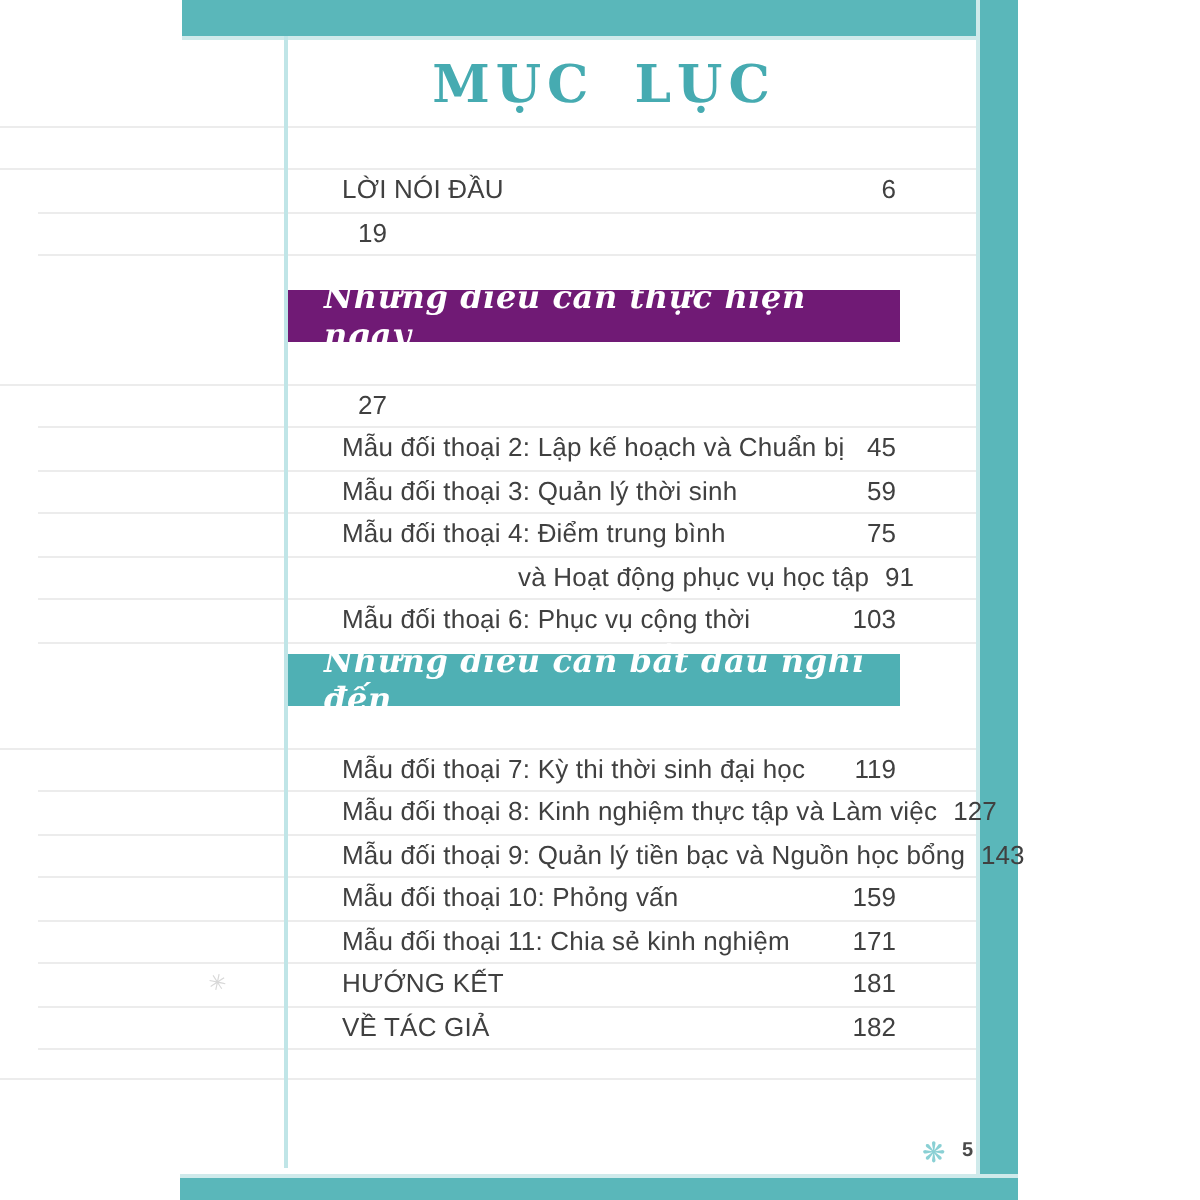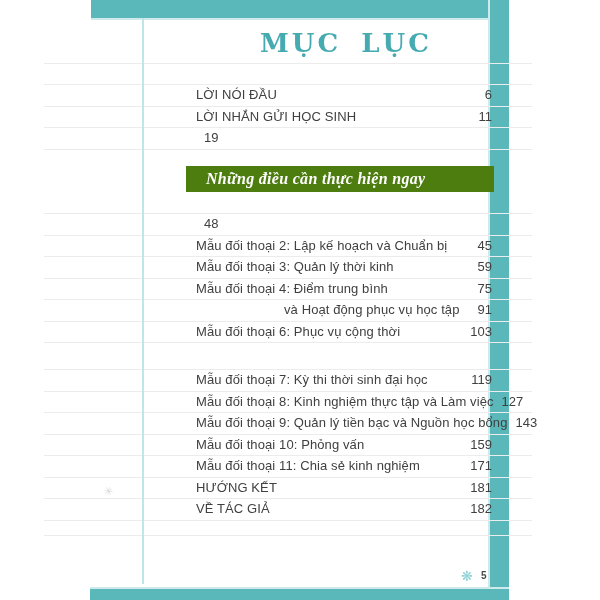--- a/index.html
+++ b/index.html
@@ -8,34 +8,34 @@
 
   
   .frame-top{position:absolute;left:91px;top:0;width:418px;height:18px;
              border-bottom:2px solid #cfeaeb;box-sizing:content-box;}
   .frame-right{position:absolute;left:488px;top:0;width:21px;height:600px;
                border-left:2px solid #cfeaeb;box-sizing:border-box;}
   .frame-bottom{position:absolute;left:90px;top:587px;width:419px;height:13px;
                 border-top:2px solid #cfeaeb;box-sizing:border-box;}
 
   
-  .page-body{position:absolute;left:0;top:18px;width:488px;z-index:1;padding-left:44px;}
+  .page-body{position:absolute;left:0;top:18px;width:488px;z-index:1;}
   .title-band{height:45.5px;border-bottom:1px solid #ececec;box-sizing:border-box;
               padding-left:116px;text-align:center;overflow:visible;position:relative;}
   .toc-title{font-family:"DejaVu Serif", serif;font-weight:bold;font-size:26px;
              line-height:50px;letter-spacing:3px;word-spacing:8px;}
   .blank-row{height:21.5px;border-bottom:1px solid #ececec;box-sizing:border-box;}
   .blank-row2{height:22px;border-bottom:1px solid #ececec;box-sizing:border-box;}
   .tail-row{height:15px;border-bottom:1px solid #ececec;box-sizing:border-box;}
   .gap-sm{height:16.5px;}
   .gap-xs{height:5px;}
 
   .row{height:21.5px;border-bottom:1px solid #ececec;box-sizing:border-box;
        display:flex;align-items:center;justify-content:space-between;
-       padding-left:152px;padding-right:40px;font-size:13px;line-height:14px;}
+       padding-left:152px;padding-right:40px;font-size:13px;line-height:14px;margin-left:19px;}
   .row.indent{padding-left:240px;}
   .entry-label{white-space:nowrap;letter-spacing:0.1px;}
   .entry-page{margin-left:8px;}
 
   .banner{width:308px;height:26px;margin-left:142px;box-sizing:border-box;
           display:flex;align-items:center;padding-left:20px;position:relative;z-index:3;
           font-family:"DejaVu Serif", serif;font-style:italic;font-weight:bold;
           font-size:16px;color:#ffffff;letter-spacing:0.3px;}
 
   
@@ -66,63 +66,60 @@
     </div>
 
     <div class="blank-row"></div>
 
     <div>
         <div class="row">
           <span class="entry-label">LỜI NÓI ĐẦU</span>
           <span class="entry-page">6</span>
         </div>
         <div class="row">
-          <span class="entry-label">LỜI NHẮN GỬI HỌC SINH</span>
-          <span class="entry-page">11</span>
-        </div>
-        <div class="row">
           <span class="entry-page">19</span>
         </div>
       </div>
 
     <div class="gap-sm"></div>
 
     <div>
-      <div class="banner" style="background: #4d7c0f; font-family: Liberation Serif, serif;">Những điều cần thực hiện ngay</div>
+      <div class="banner" style="background: #701a75;">Những điều cần thực hiện ngay</div>
       <div class="blank-row2"></div>
       <div>
           <div class="row">
-            <span class="entry-page">48</span>
+            <span class="entry-page">27</span>
           </div>
           <div class="row">
             <span class="entry-label">Mẫu đối thoại 2: Lập kế hoạch và Chuẩn bị</span>
             <span class="entry-page">45</span>
           </div>
           <div class="row">
-            <span class="entry-label">Mẫu đối thoại 3: Quản lý thời kinh</span>
+            <span class="entry-label">Mẫu đối thoại 3: Quản lý thời sinh</span>
             <span class="entry-page">59</span>
           </div>
           <div class="row">
             <span class="entry-label">Mẫu đối thoại 4: Điểm trung bình</span>
             <span class="entry-page">75</span>
           </div>
           <div class="row indent">
             <span class="entry-label">và Hoạt động phục vụ học tập</span>
             <span class="entry-page">91</span>
           </div>
           <div class="row">
             <span class="entry-label">Mẫu đối thoại 6: Phục vụ cộng thời</span>
             <span class="entry-page">103</span>
           </div>
         </div>
     </div>
 
     <div class="gap-xs"></div>
 
     <div>
+      <div class="banner" style="background: rgb(79, 176, 180);">Những điều cần bắt đầu nghĩ đến</div>
       <div class="blank-row2"></div>
       <div>
           <div class="row">
             <span class="entry-label">Mẫu đối thoại 7: Kỳ thi thời sinh đại học</span>
             <span class="entry-page">119</span>
           </div>
           <div class="row">
             <span class="entry-label">Mẫu đối thoại 8: Kinh nghiệm thực tập và Làm việc</span>
             <span class="entry-page">127</span>
           </div>

